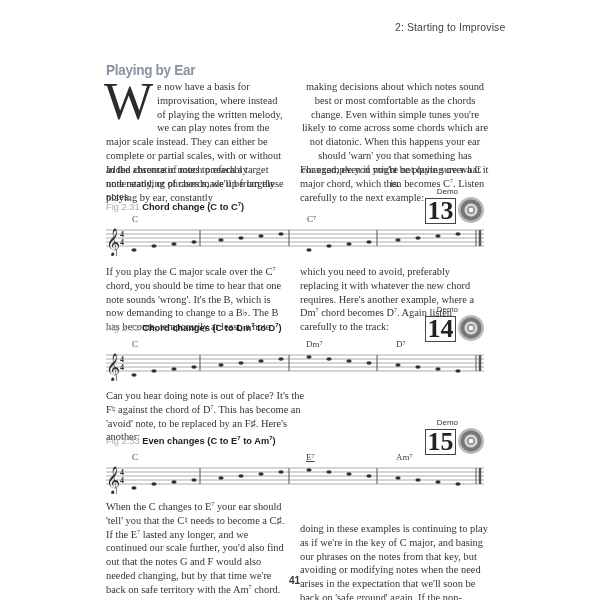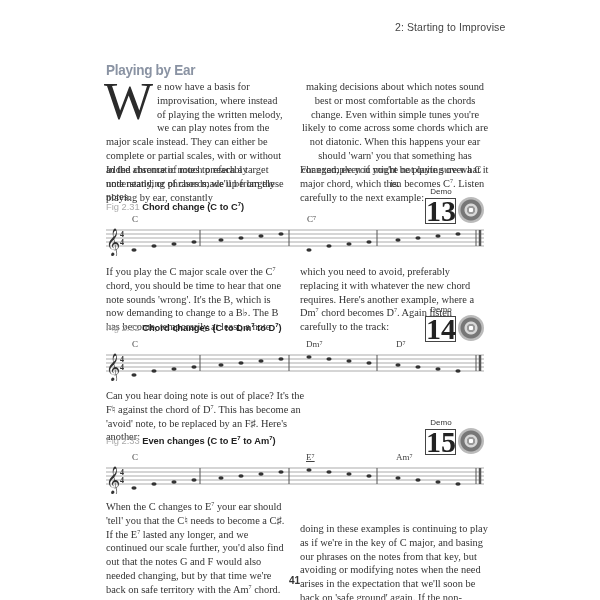--- a/index.html
+++ b/index.html
@@ -8,22 +8,22 @@
   .section-title { position:absolute; left:106px; top:61px; font-family:"Liberation Sans", sans-serif; font-weight:bold; font-size:15px; color:#8a93a3; letter-spacing:-0.3px; transform:scaleX(0.9); transform-origin:left; }
   .col { position:absolute; font-size:10.4px; line-height:13.8px; color:#333; }
   .col p { margin:0; }
   .col-left { left:106px; width:182px; }
   .col-right { left:300px; width:190px; }
   .dropcap { float:left; font-size:52px; line-height:40px; margin:2px 4px 0 -2px; color:#2b2b2b; font-family:"Liberation Serif", serif; }
   .fig-caption { position:absolute; left:106px; font-family:"Liberation Sans", sans-serif; font-size:9.3px; color:#222; font-weight:bold; }
   .fig-caption .fig-num { color:#aaa; font-weight:normal; }
   sup { font-size:6px; vertical-align:4px; line-height:0; }
   .demo { position:absolute; width:80px; height:48px; }
-  .demo .demo-label { position:absolute; left:2px; top:0; font-family:"Liberation Sans", sans-serif; font-size:8px; color:#333; width:34px; text-align:center; }
-  .demo .demo-box { position:absolute; left:3px; top:11px; width:29px; height:24px; border:1px solid #444; font-family:"Liberation Serif", serif; font-size:30px; font-weight:bold; line-height:24px; text-align:center; color:#222; }
+  .demo .demo-label { position:absolute; left:2px; top:0; font-family:"Liberation Sans", sans-serif; font-size:8px; color:#333; width:34px; text-align:right; }
+  .demo .demo-box { position:absolute; left:3px; top:11px; width:29px; height:24px; border:1px solid #444; font-family:"Liberation Serif", serif; font-size:26px; font-weight:bold; line-height:24px; text-align:center; color:#222; }
   .demo .cd { position:absolute; left:36px; top:10px; width:26px; height:26px; border-radius:50%; background:radial-gradient(circle at 50% 50%, #fff 0 2px, #999 2.5px 4px, #d8d8d8 4.5px 6px, #777 7px 10px, #bbb 11px 13px); }
   .staff { position:absolute; left:106px; width:380px; height:40px; }
   .staff .chord { position:absolute; top:0; font-size:9px; color:#444; font-family:"Liberation Serif", serif; }
   .staff svg { position:absolute; left:0; top:12px; }
   .page-number { position:absolute; left:289px; top:575px; font-family:"Liberation Sans", sans-serif; font-weight:bold; font-size:10px; color:#333;text-align:right; }
 </style>
 </head>
 <body>
 
 <div class="running-head">2: Starting to Improvise</div>

